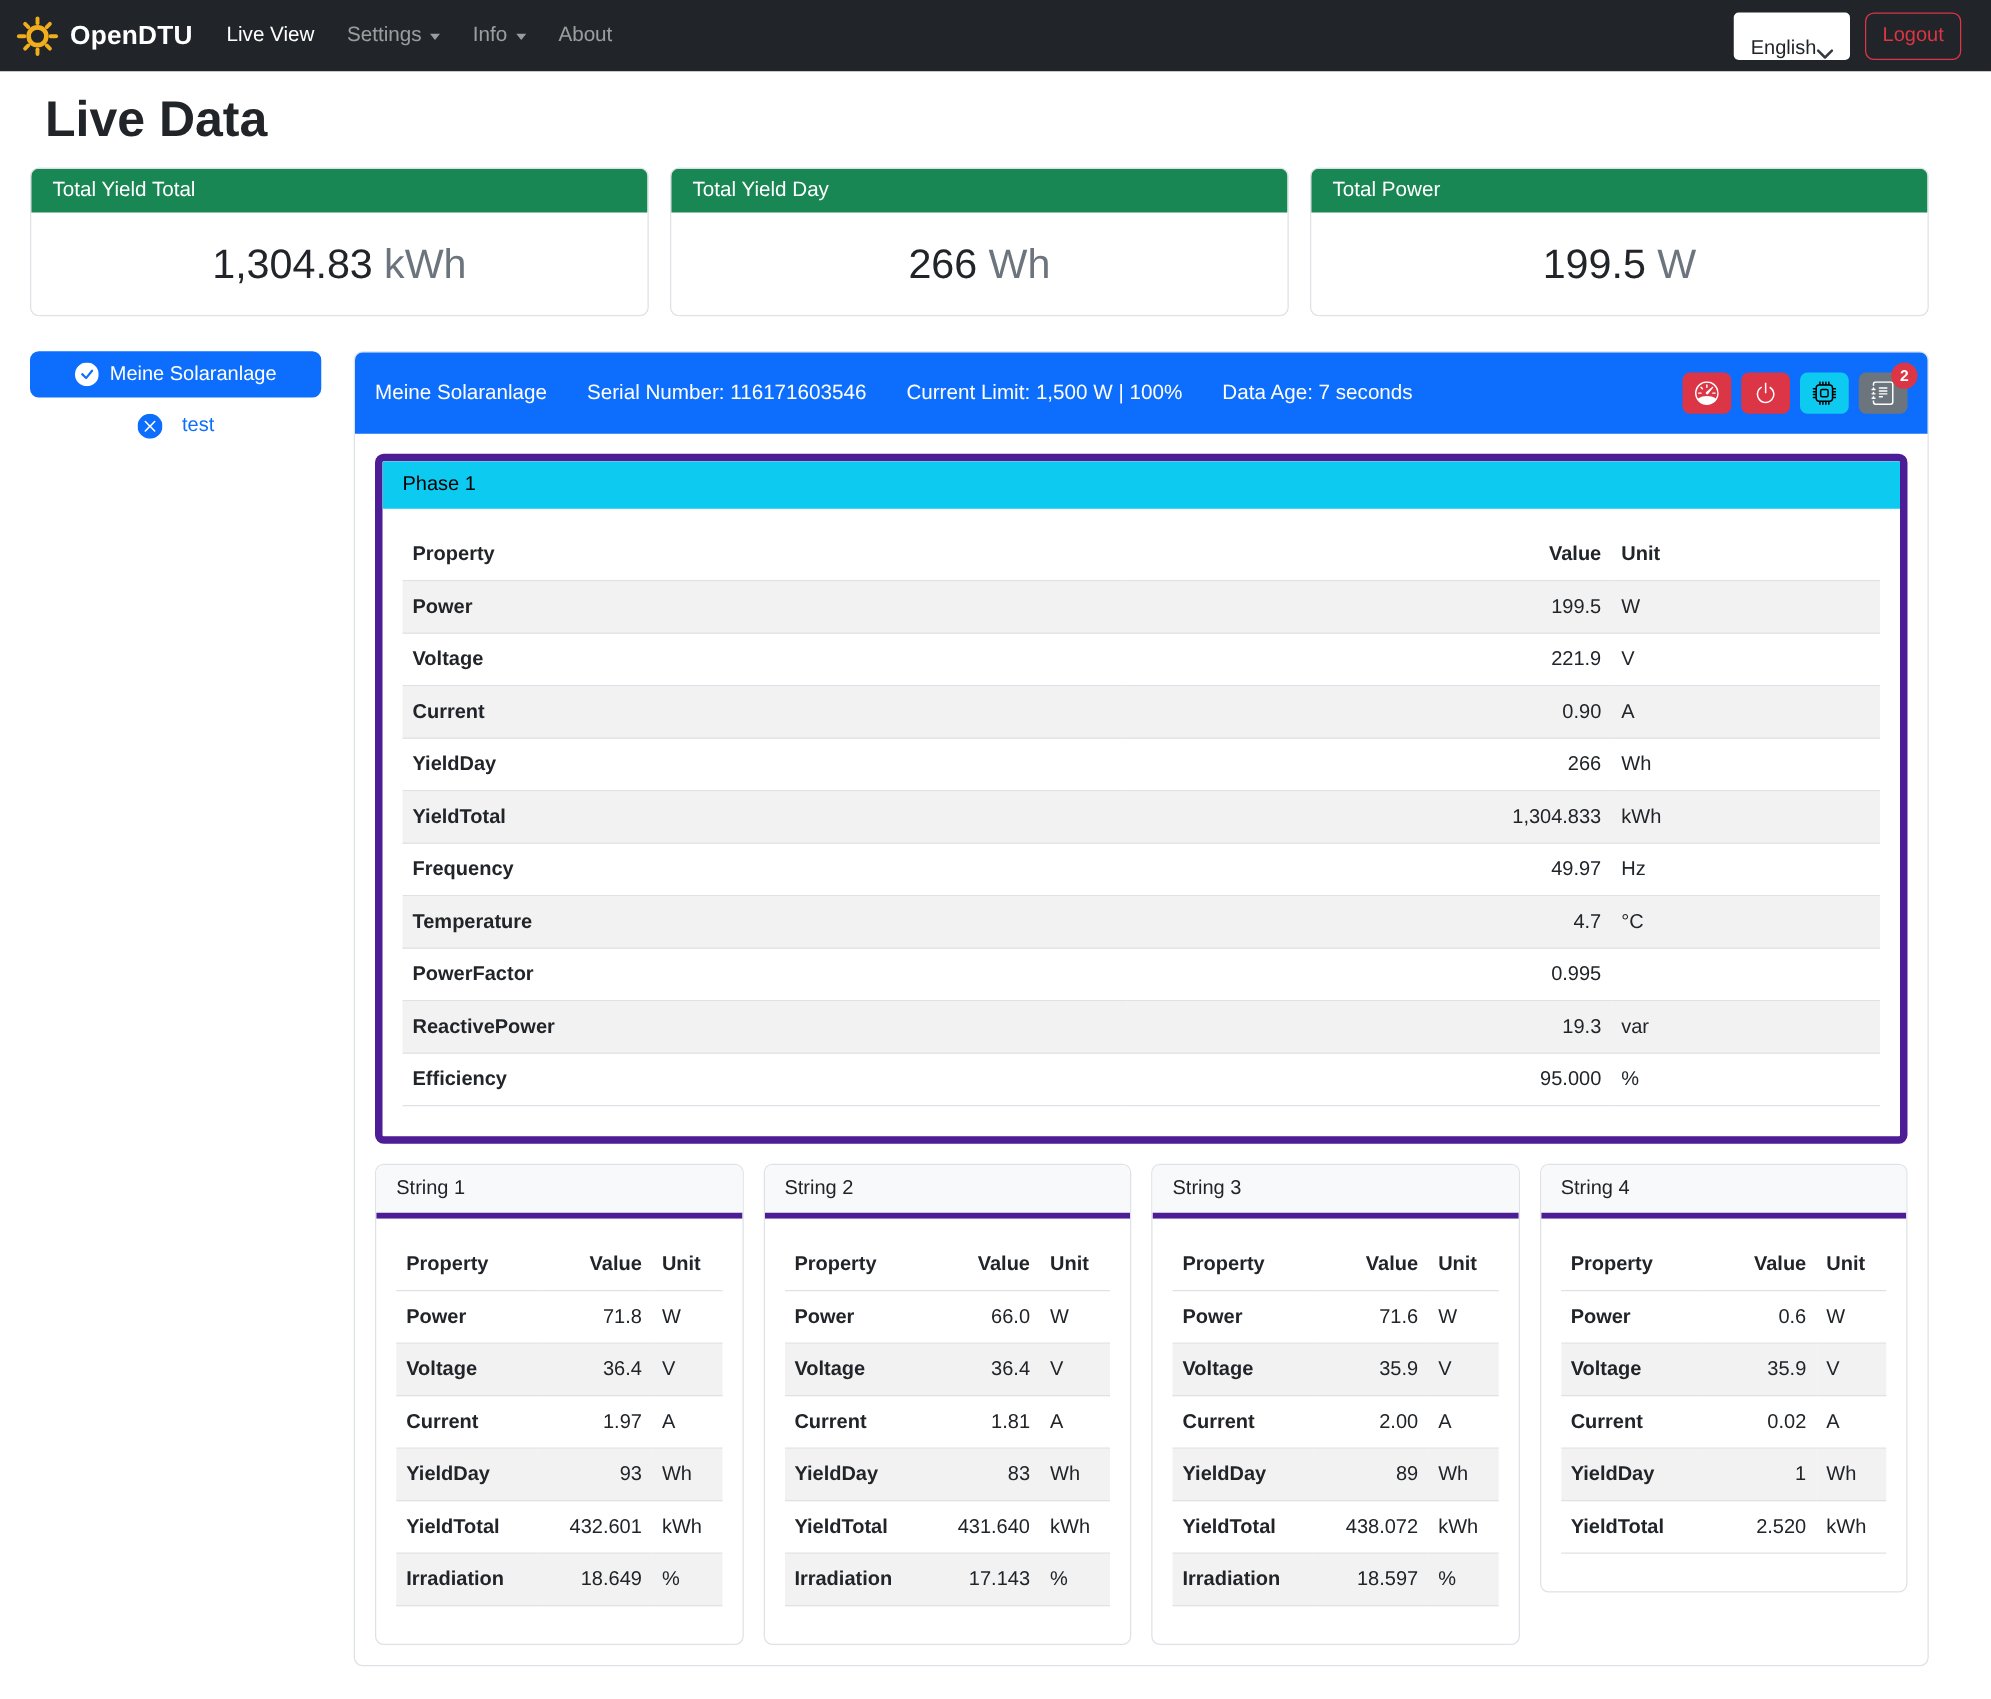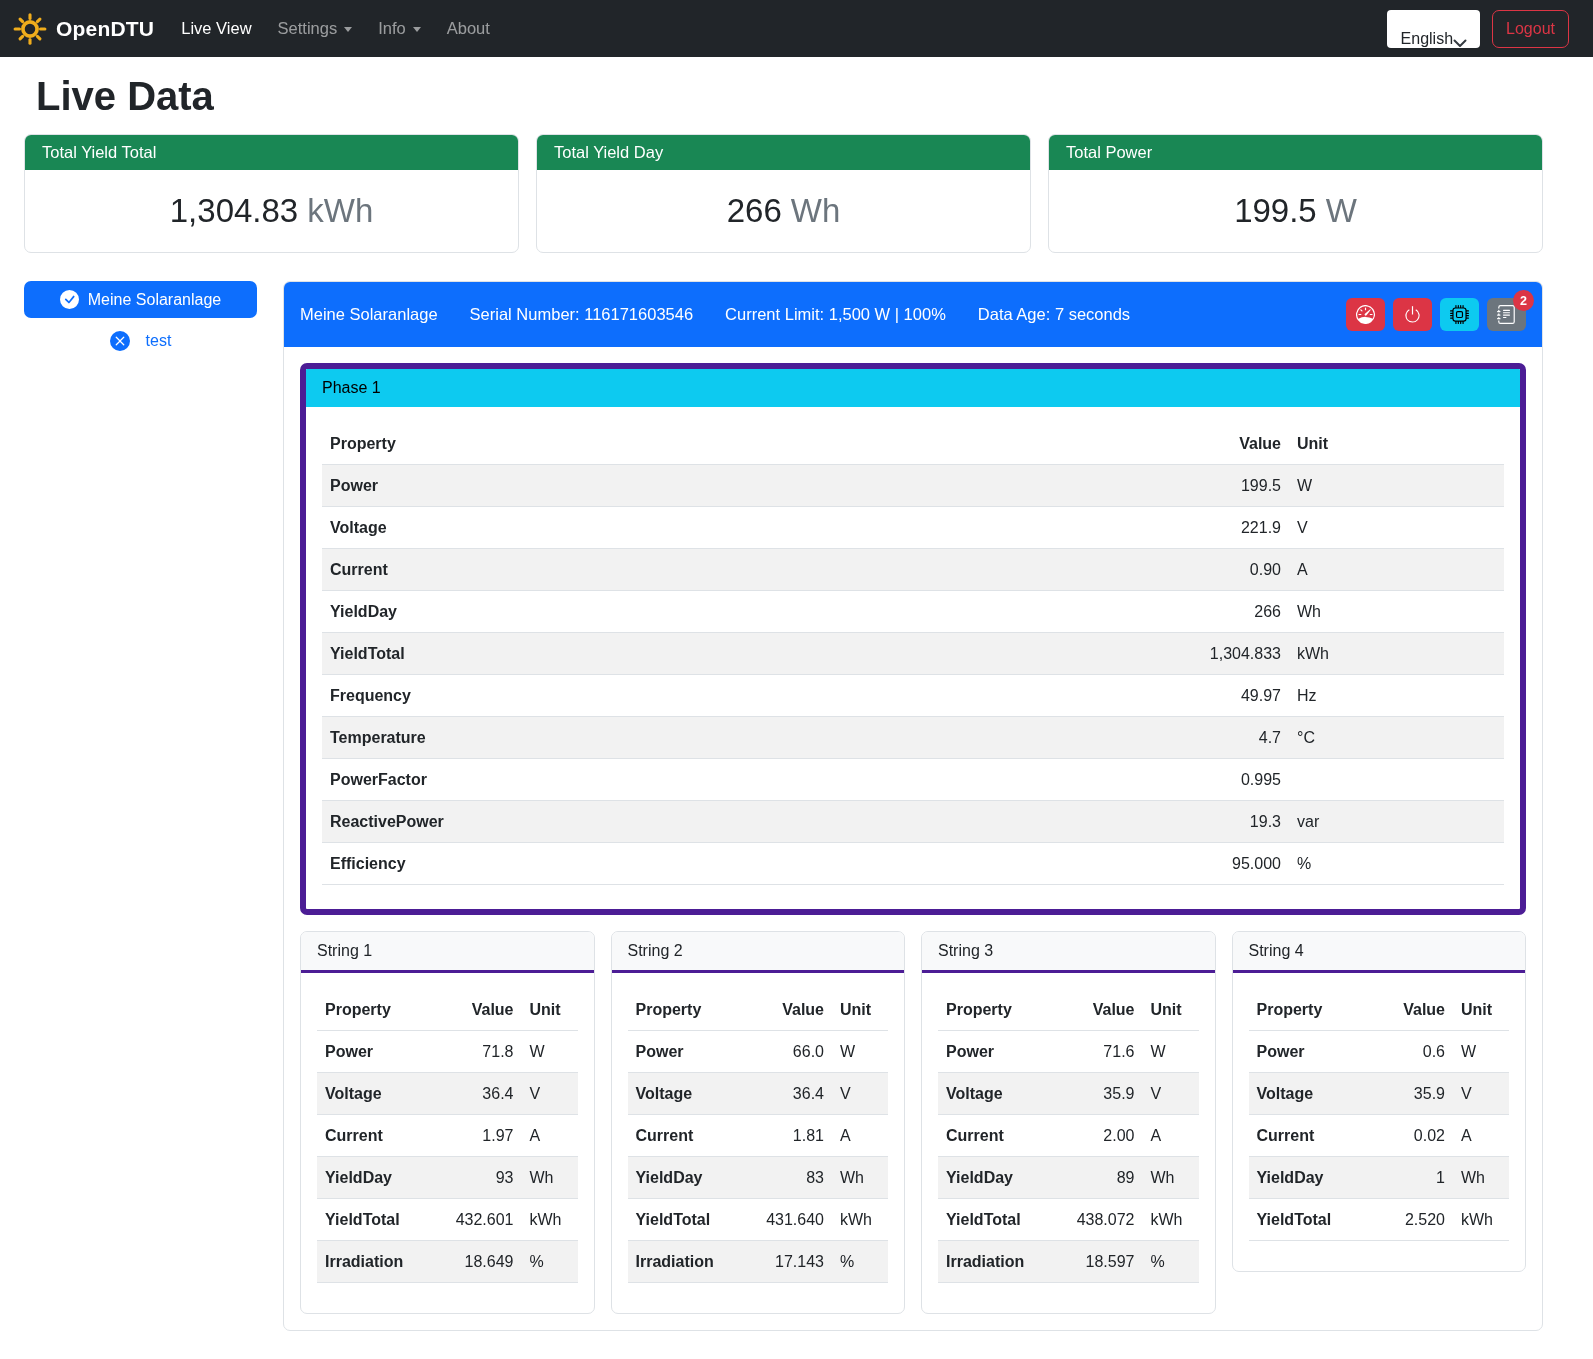--- a/index.html
+++ b/index.html
@@ -95,21 +95,21 @@
   .phase-table col.unit-col { width: 215px; }
   .string-table col.unit-col { width: 56px; }
   .string-table col.value-col { width: 92px; }
   .phase-table tbody tr:nth-of-type(odd)  { background: rgba(0,0,0,.05); }
   .string-table tbody tr:nth-of-type(even){ background: rgba(0,0,0,.05); }
 
   
   .strings-row { display: grid; grid-template-columns: repeat(4, 1fr); gap: 16px; align-items: start; }
   .string-card { border: 1px solid #dee2e6; border-radius: 7px; }
   .string-header {
-    background: #f8f9fa; border-bottom: 3px solid #4c1d95; border-radius: 6px 6px 0 0;
+    background: #f8f9fa; border-bottom: 5px solid #4c1d95; border-radius: 6px 6px 0 0;
     padding: 10px 16px; font-size: 16px; color: #212529;
   }
   .string-body { padding: 16px 16px 30px; }
 
   .icon-svg { display: block; }
 </style>
 </head>
 <body>
 
 <nav class="navbar">

